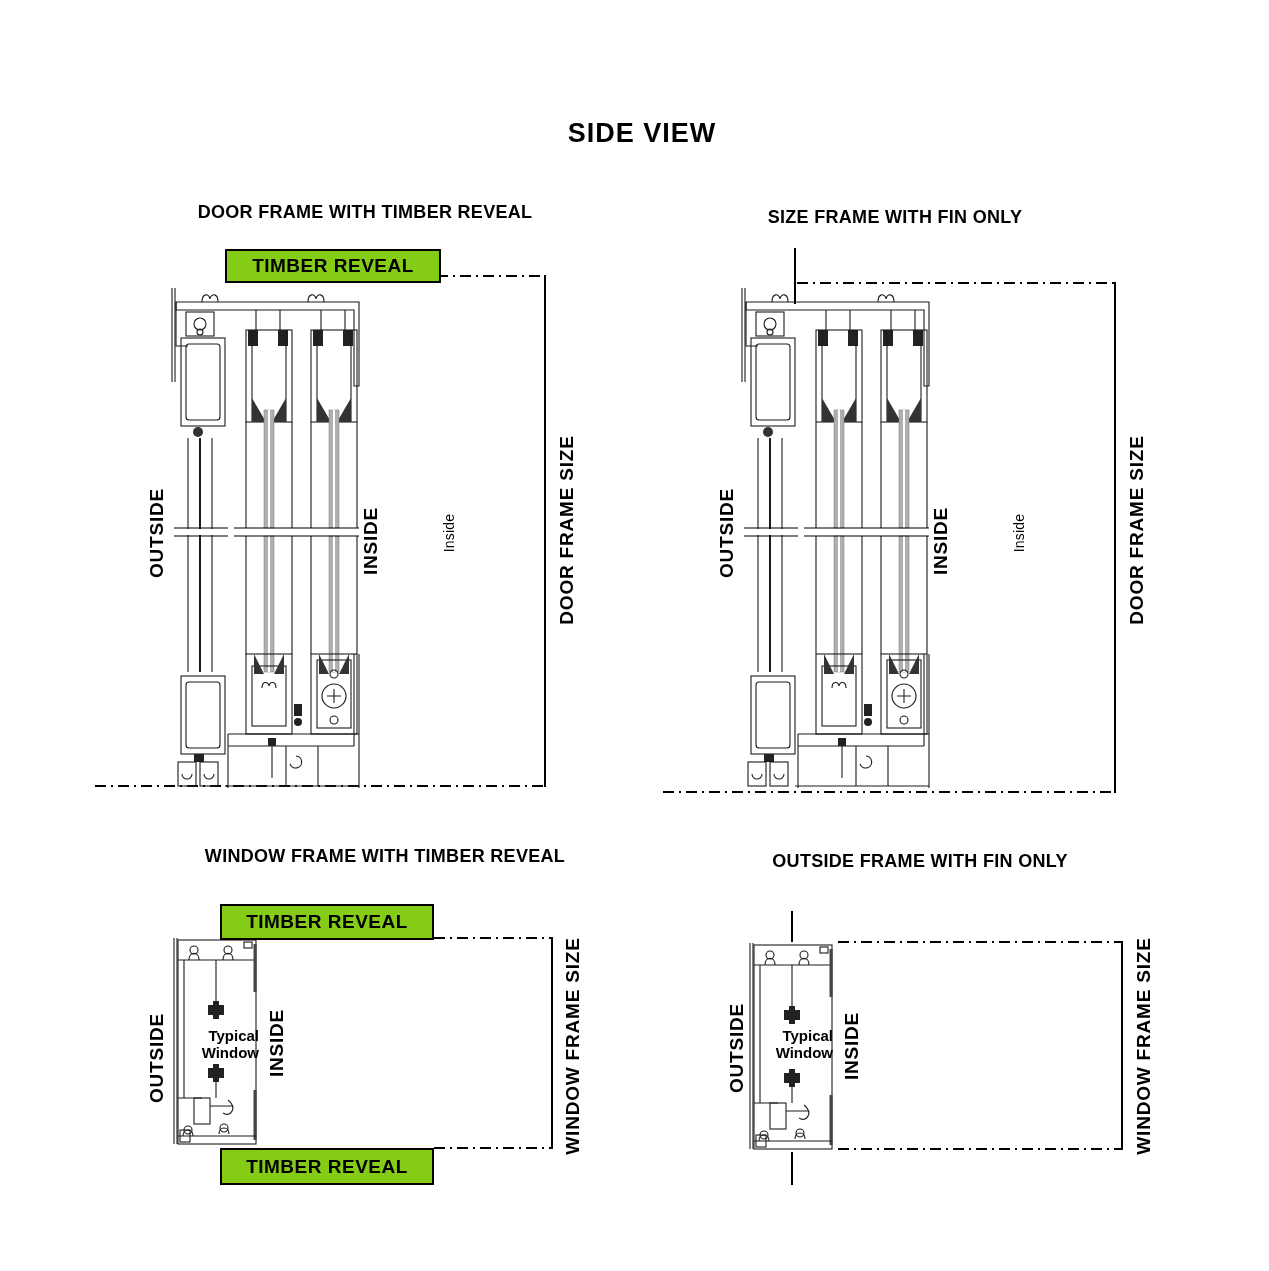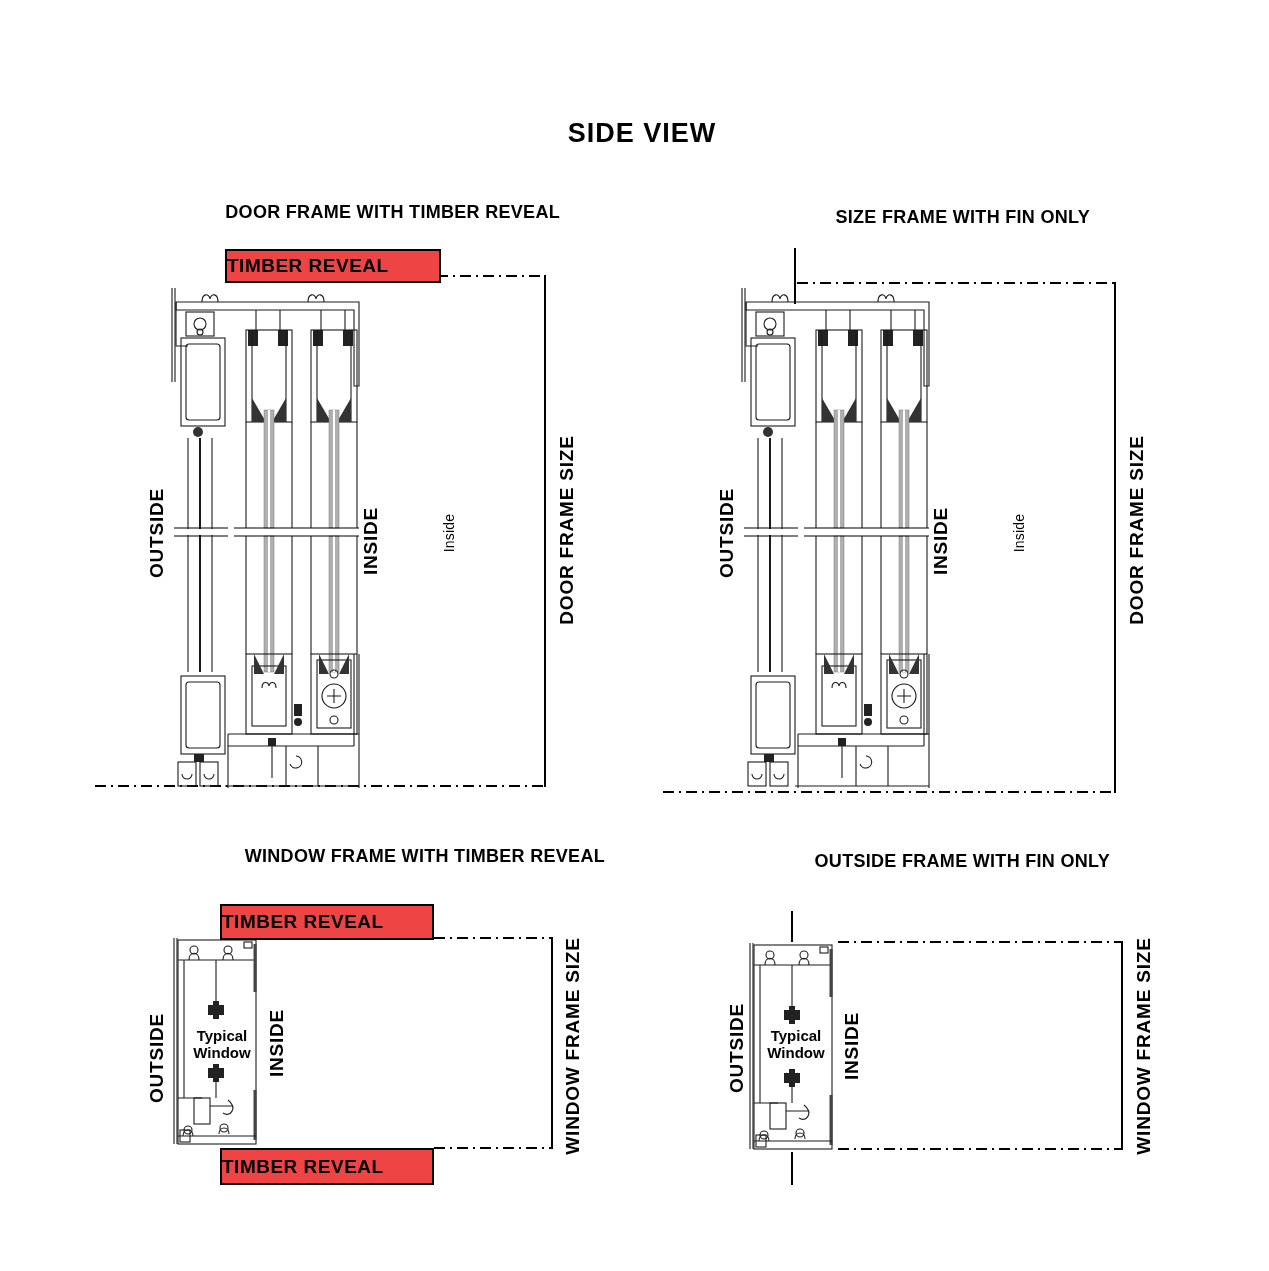--- a/index.html
+++ b/index.html
@@ -1,31 +1,31 @@
 <!DOCTYPE html>
 <html><head>
 <meta charset="utf-8">
 <style>
   html,body{margin:0;padding:0;background:#fff;}
   #canvas{
     position:relative;width:1269px;height:1271px;background:#ffffff;
     font-family:"Liberation Sans", sans-serif;color:#000;overflow:hidden;margin-top:36px;
   }
   .page-title{position:absolute;font-weight:bold;font-size:27px;letter-spacing:1px;text-align:center;white-space:nowrap;}
-  .quad-heading{position:absolute;font-weight:bold;font-size:18px;letter-spacing:.3px;text-align:right;white-space:nowrap;}
+  .quad-heading{position:absolute;font-weight:bold;font-size:18px;letter-spacing:.3px;text-align:center;white-space:nowrap;}
   .rot{position:absolute;transform:translate(-50%,-50%) rotate(-90deg);white-space:nowrap;
        font-weight:bold;font-size:19px;letter-spacing:.8px;}
   .rot.small{font-weight:normal;font-size:14px;letter-spacing:.2px;}
-  .tr-box{position:absolute;border:2.5px solid #000;background:#ef4444;display:flex;align-items:center;
+  .tr-box{position:absolute;border:2.5px solid #000;background:#84cc16;display:flex;align-items:center;justify-content:center;
           font-weight:bold;font-size:19px;letter-spacing:.5px;white-space:nowrap;z-index:3;}
   .dash-h{position:absolute;height:2px;z-index:1;
           background:repeating-linear-gradient(90deg,#000 0 11px,transparent 11px 16px,#000 16px 18px,transparent 18px 23px);}
   .dim-v{position:absolute;width:2px;background:#000;z-index:1;}
   .fin{position:absolute;width:2px;background:#000;z-index:2;}
-  .annot{position:absolute;font-weight:bold;font-size:15px;line-height:1.15;text-align:center;z-index:3;}
+  .annot{position:absolute;font-weight:bold;font-size:15px;line-height:1.15;text-align:right;z-index:3;}
   svg.section{position:absolute;z-index:2;overflow:visible;}
 </style>
 </head>
 <body>
 
 <div id="canvas">
 
   <svg width="0" height="0" style="position:absolute" aria-hidden="true">
     <defs>
       <symbol id="door-sec" viewBox="0 0 195 510">

